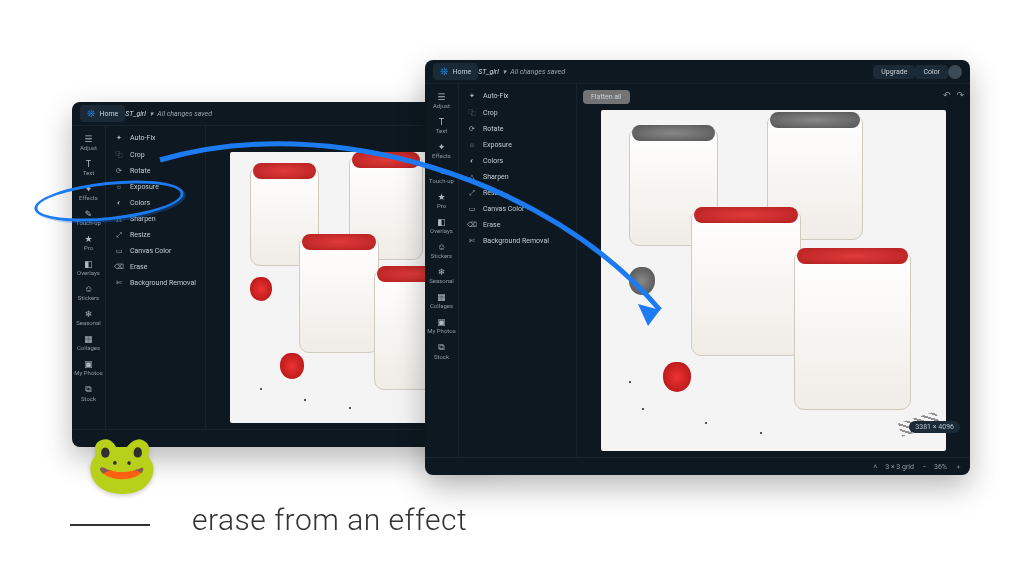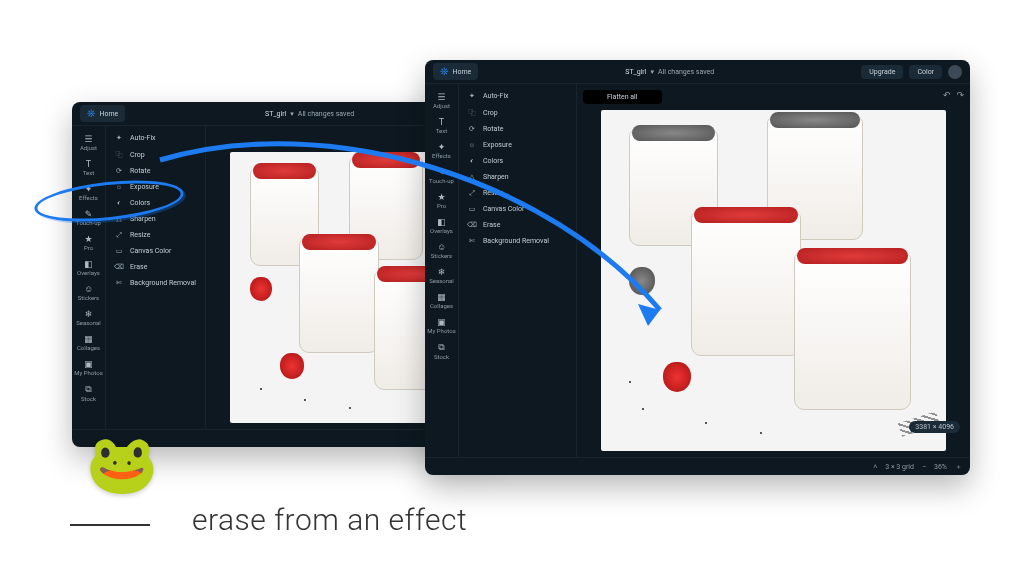--- a/index.html
+++ b/index.html
@@ -30,24 +30,24 @@
     border-bottom: 1px solid #17242e;
   }
   .home-btn {
     display: flex; align-items: center; gap: 4px;
     background: #1a2a36; padding: 3px 7px; border-radius: 4px;
     font-size: 7px;
   }
   .frog { color:#1f8fff; font-size:10px; }
   .title-center {
     flex: 1; text-align: center; font-size: 7px; color:#9aa7b2;
-    display:flex; justify-content:center; gap:4px;
+    display:flex; gap:4px;font-style:italic;
   }
   .title-center .fname { color:#d5dde4; }
-  .rbuttons { display:flex; align-items:flex-start; gap:6px; }
+  .rbuttons { display:flex; align-items:flex-start; }
   .pill {
     background:#1a2a36; padding:3px 8px; border-radius:4px; font-size:7px;
   }
   .avatar-dot { width:14px; height:14px; border-radius:50%; background:#3a4a56; }
   .body { display:flex; height: calc(100% - 42px); }
   .leftbar {
     width: 34px; border-right:1px solid #17242e;
     display:flex; flex-direction:column; align-items:center; gap:4px;
     padding-top:6px;
     font-size:6px;
@@ -62,21 +62,21 @@
     display:flex; flex-direction:column; padding:4px 0;
   }
   .tool {
     display:flex; align-items:center; gap:6px;
     padding:4px 8px; font-size:7px; color:#c2ccd4;
   }
   .tool .ti { width:10px; text-align:center; color:#9fb0bc; }
   .canvas-area { flex:1; position:relative; background:#0d1820; }
   .flatten {
     position:absolute; top:6px; left:6px;
-    background:#000000; padding:3px 24px; border-radius:4px; font-size:7px;
+    background:#737373; padding:3px 8px; border-radius:4px; font-size:7px;
   }
   .redo-undo {
     position:absolute; top:6px; right:6px; display:flex; gap:6px;
     font-size:9px; color:#8e9aa5;
   }
   .photo {
     position:absolute; top:26px; bottom:6px; left:24px; right:24px;
     background:#f4f4f4; border-radius:2px; overflow:hidden;
   }
   .botbar {

